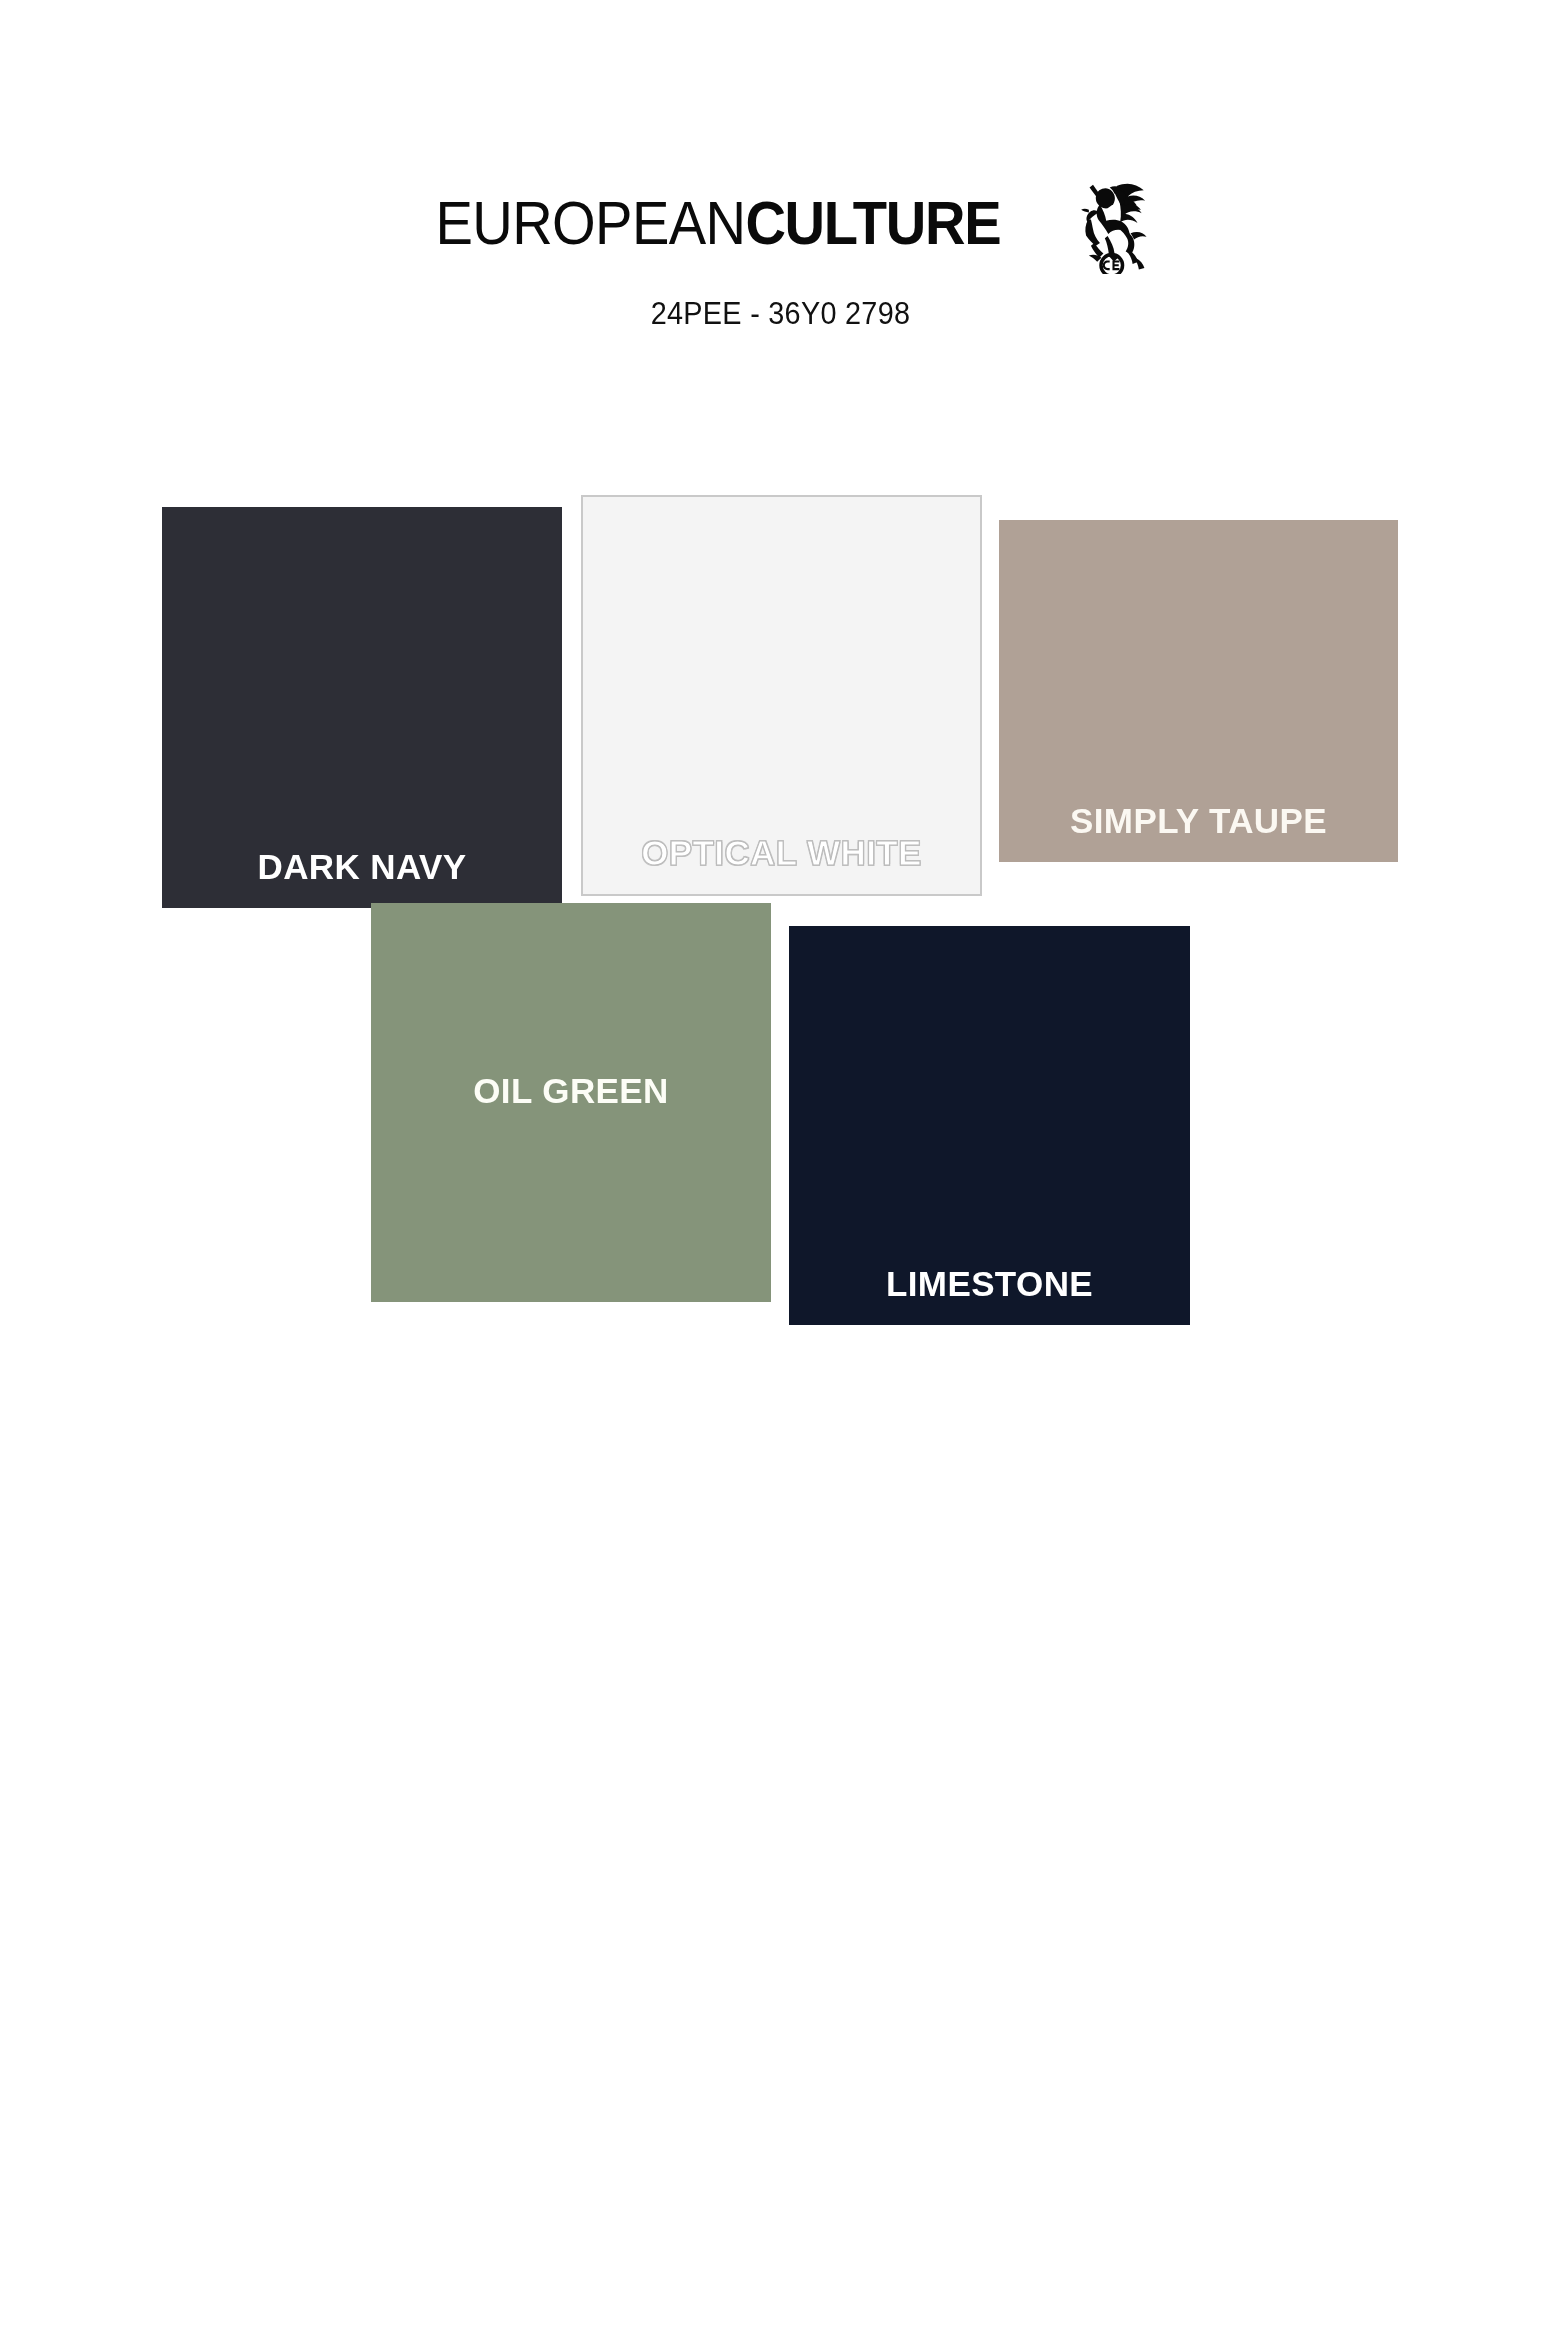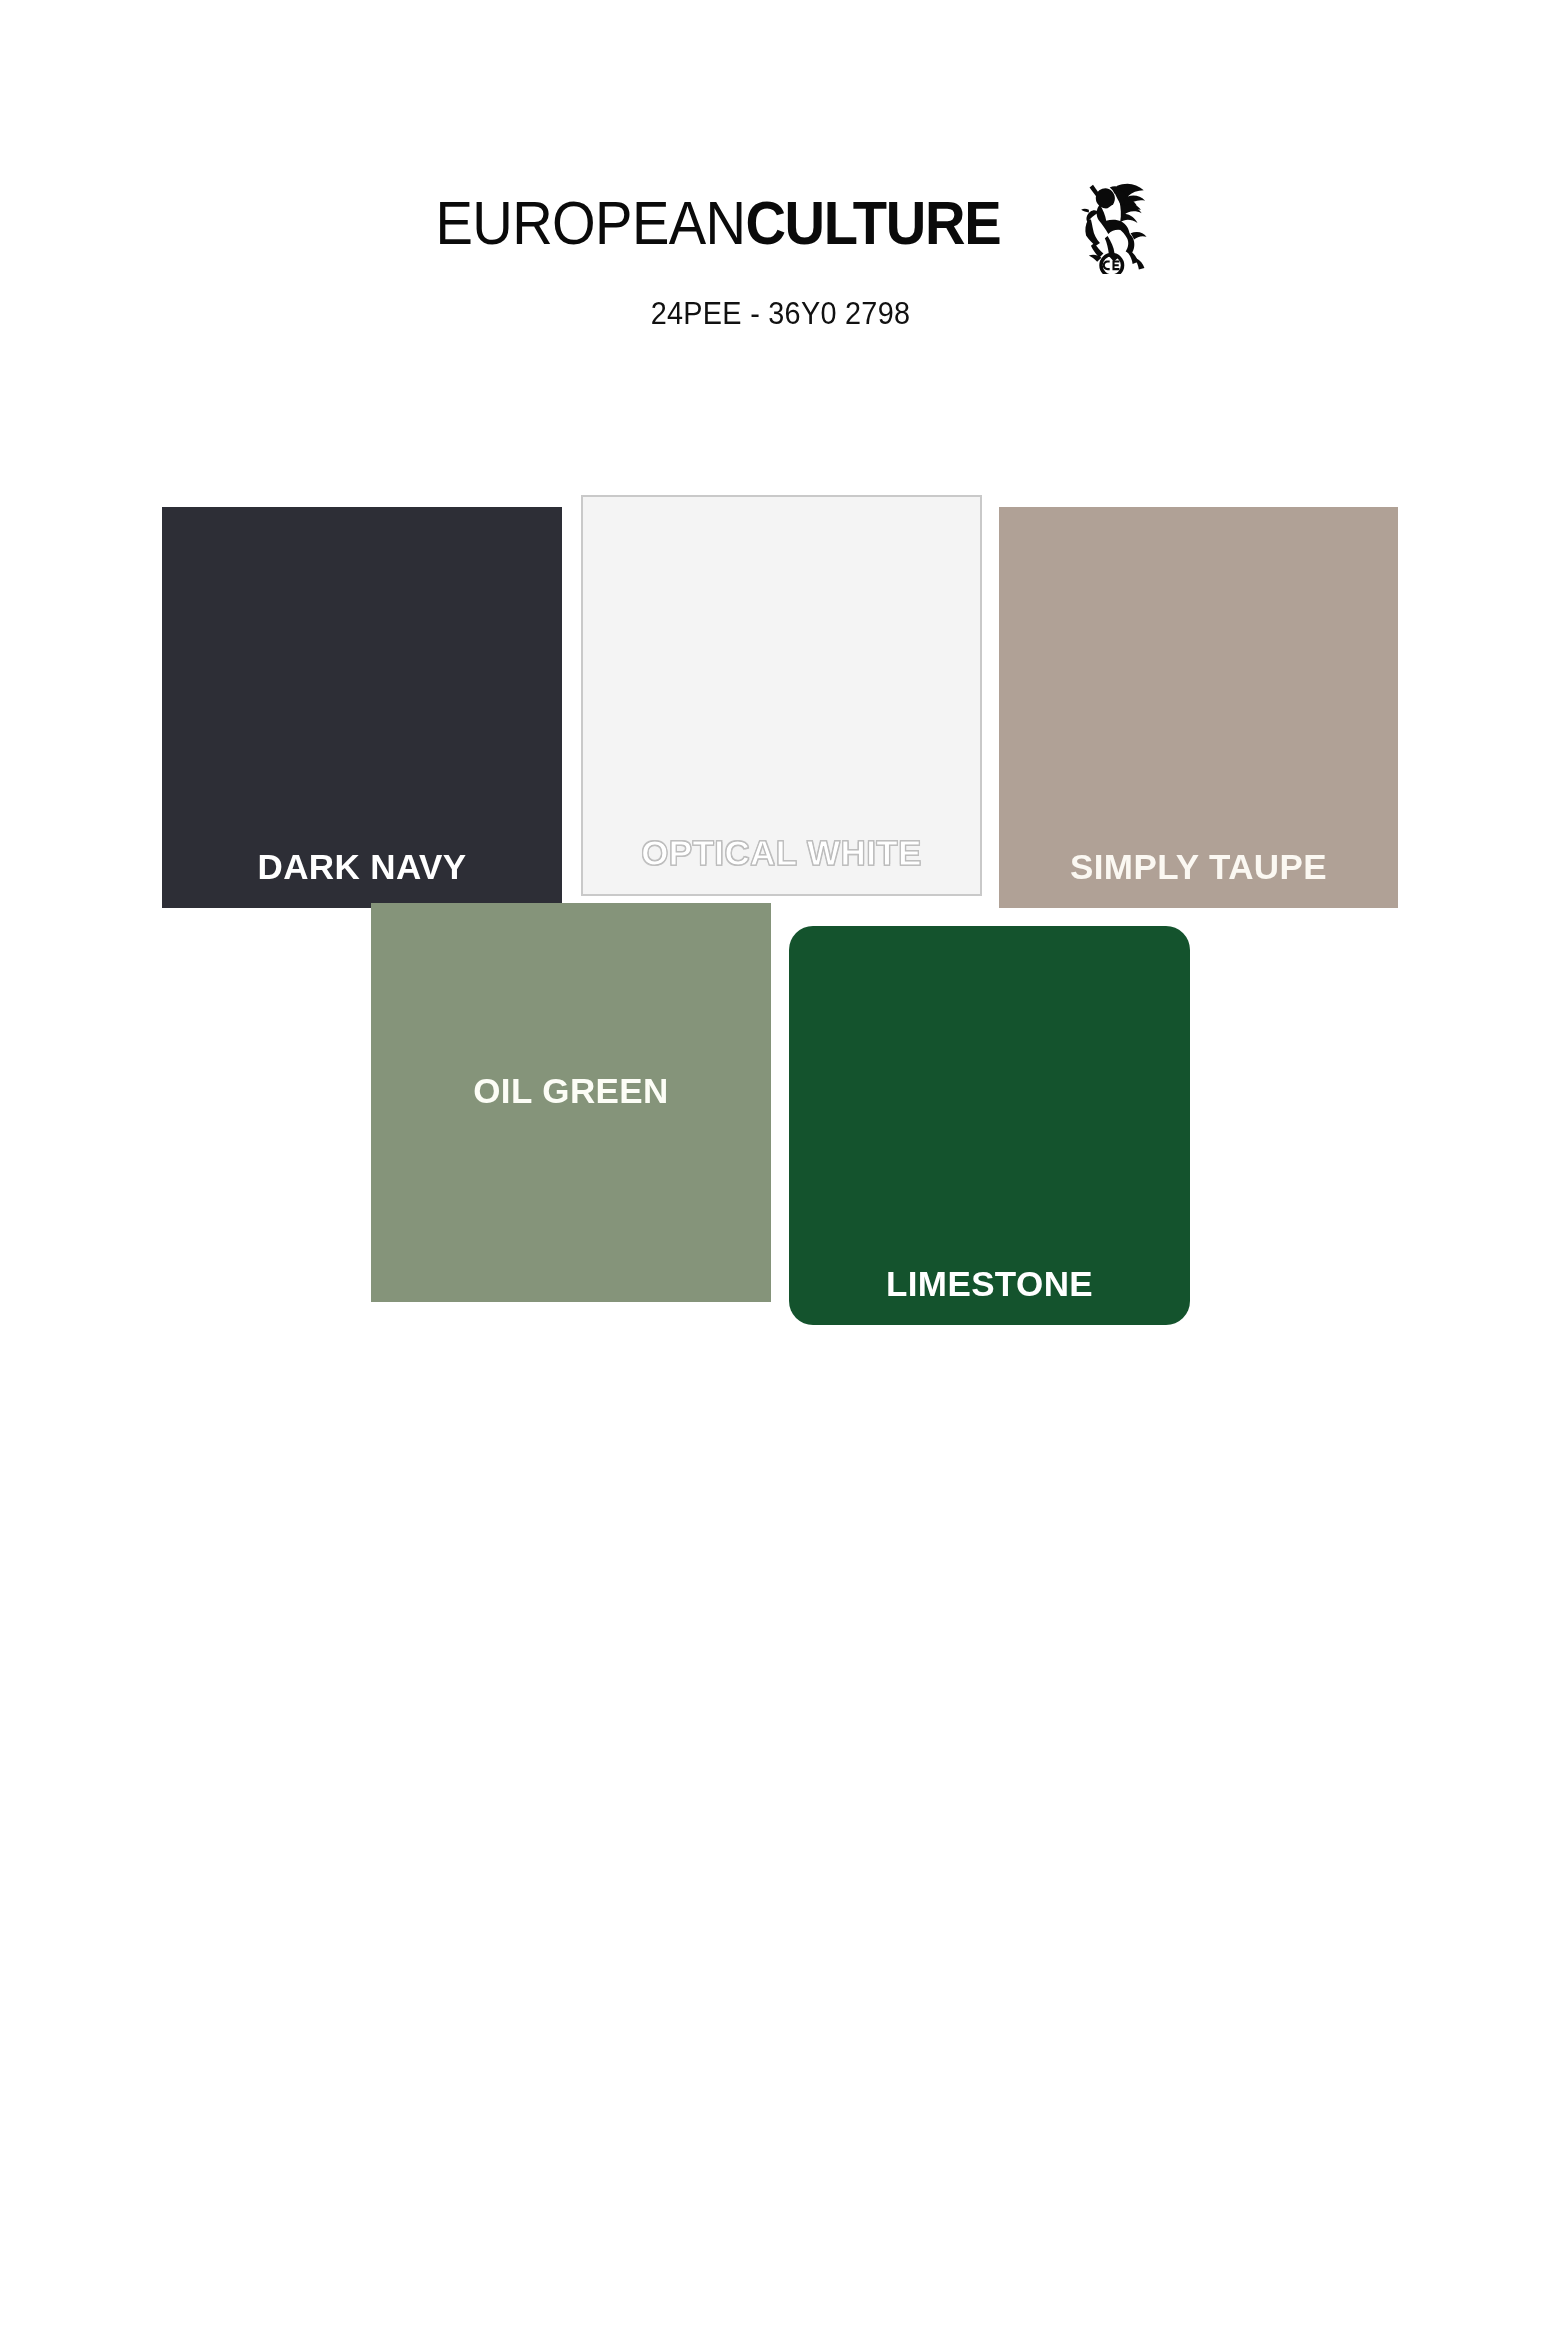--- a/index.html
+++ b/index.html
@@ -127,22 +127,22 @@
     -webkit-text-stroke: 1px #b9b9b9;
     text-shadow:
       -0.7px -0.7px 0 #c4c4c4,
        0.7px -0.7px 0 #c4c4c4,
       -0.7px  0.7px 0 #c4c4c4,
        0.7px  0.7px 0 #c4c4c4;
   }
 
   
   .sw-simply-taupe {
-    left: 999px; top: 507px;
-    width: 399px; height: 401px;
+    left: 999px; top: 520px;
+    width: 399px; height: 342px;
   }
   .sw-simply-taupe .swatch-label { color: #fbf8f2; }
 
   
   .sw-oil-green {
     left: 371px;  top: 903px;
     width: 400px; height: 399px; align-items: center;
   }
   .sw-oil-green .swatch-label { color: #fcfdf6; }
 
@@ -216,18 +216,18 @@
   </div>
 
   <div class="swatch sw-simply-taupe" style="background:#B0A196;">
     <span class="swatch-label">SIMPLY TAUPE</span>
   </div>
 
   <div class="swatch sw-oil-green" style="background:#85947A;">
     <span class="swatch-label">OIL GREEN</span>
   </div>
 
-  <div class="swatch sw-limestone" style="background:#14532d;border-radius:24px;">
+  <div class="swatch sw-limestone" style="background:#0f172a;">
     <span class="swatch-label">LIMESTONE</span>
   </div>
 
 </div>
 
 
 </body></html>

